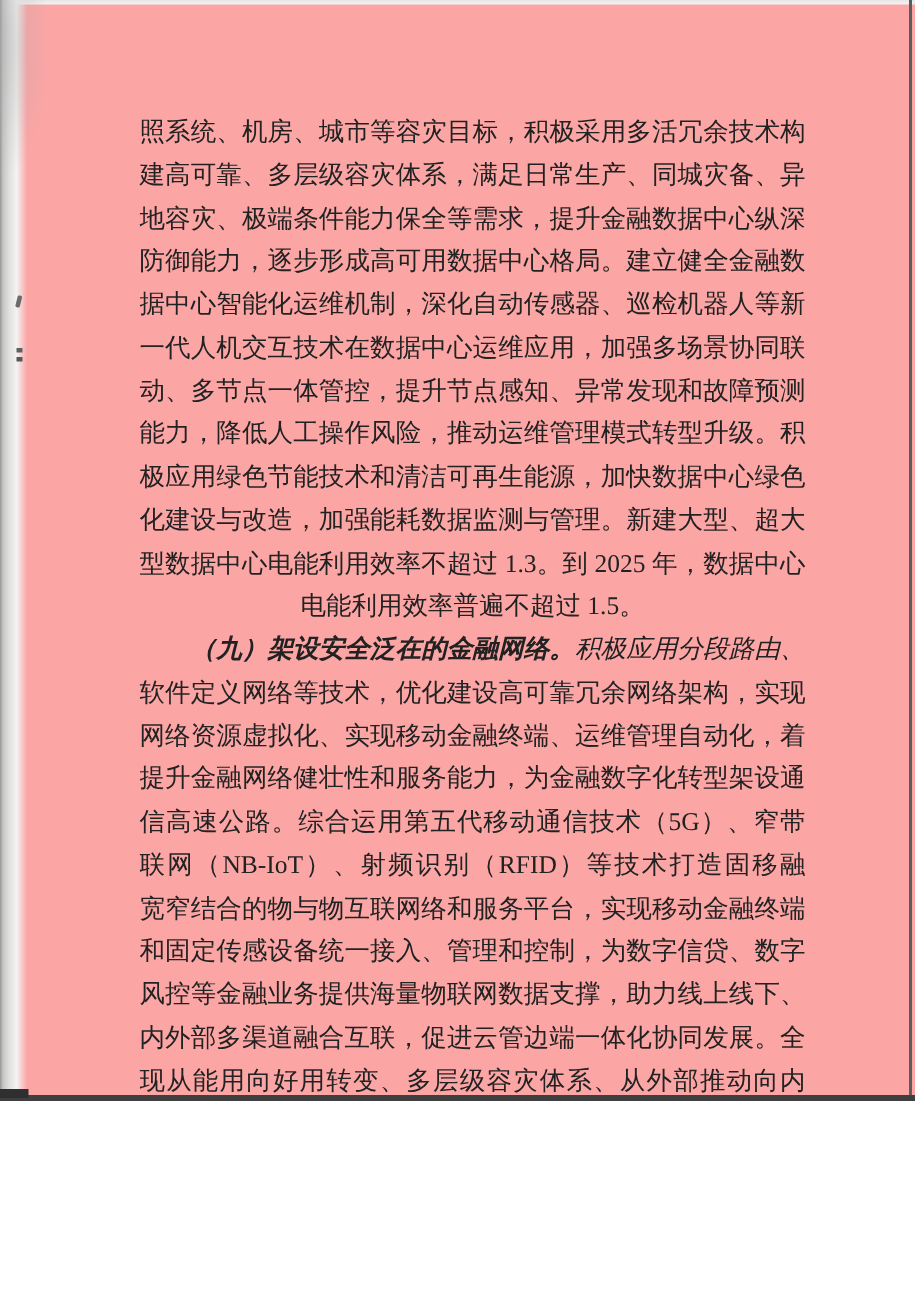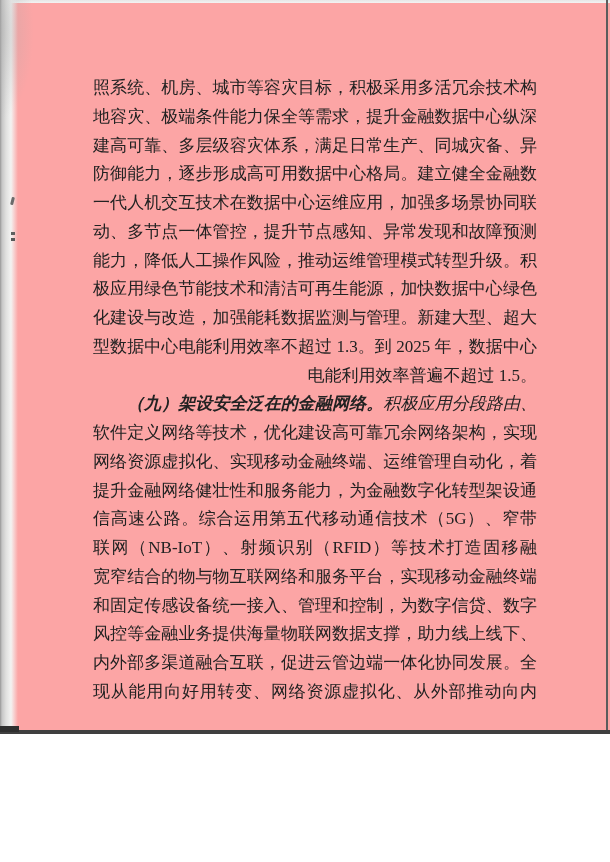--- a/index.html
+++ b/index.html
@@ -48,21 +48,21 @@
     background:#606060;box-shadow:0 6px 0 #585858;
   }
   
   .text-block{
     position:absolute;left:93px;top:74px;width:444px;
     font-size:17px;line-height:28.75px;color:#222;
     letter-spacing:0;
   }
   .line{
     height:28.75px;overflow:hidden;white-space:nowrap;
-    text-align:right;
+    text-align:center;
   }
   .line.just{
     white-space:normal;
     text-align:justify;
     text-align-last:justify;
     text-justify:inter-ideograph;
   }
   .line.indent{text-indent:2em;font-style:italic;}
   .seg{font-weight:normal;}
   .seg.bold{font-weight:bold;}
@@ -79,43 +79,44 @@
   <div class="edge-top"></div>
   <div class="edge-left"></div>
   <div class="edge-left-corner"></div>
   <div class="ink-mark-tick"></div>
   <div class="ink-mark-colon"></div>
   <div class="smudge-bottom-left"></div>
 
   <div class="text-block">
       <div class="paragraph">
         <div class="line just"><span class="seg">照系统、机房、城市等容灾目标，积极采用多活冗余技术构</span></div>
+        <div class="line just"><span class="seg">建高可靠、多层级容灾体系，满足日常生产、同城灾备、异</span></div>
         <div class="line just"><span class="seg">地容灾、极端条件能力保全等需求，提升金融数据中心纵深</span></div>
-        <div class="line just"><span class="seg">建高可靠、多层级容灾体系，满足日常生产、同城灾备、异</span></div>
         <div class="line just"><span class="seg">防御能力，逐步形成高可用数据中心格局。建立健全金融数</span></div>
+        <div class="line just"><span class="seg">据中心智能化运维机制，深化自动传感器、巡检机器人等新</span></div>
         <div class="line just"><span class="seg">一代人机交互技术在数据中心运维应用，加强多场景协同联</span></div>
         <div class="line just"><span class="seg">动、多节点一体管控，提升节点感知、异常发现和故障预测</span></div>
         <div class="line just"><span class="seg">能力，降低人工操作风险，推动运维管理模式转型升级。积</span></div>
         <div class="line just"><span class="seg">极应用绿色节能技术和清洁可再生能源，加快数据中心绿色</span></div>
         <div class="line just"><span class="seg">化建设与改造，加强能耗数据监测与管理。新建大型、超大</span></div>
         <div class="line just"><span class="seg">型数据中心电能利用效率不超过 1.3。到 2025 年，数据中心</span></div>
         <div class="line"><span class="seg">电能利用效率普遍不超过 1.5。</span></div>
       </div>
       <div class="paragraph">
         <div class="line just indent"><span class="seg bold">（九）架设安全泛在的金融网络。</span><span class="seg">积极应用分段路由、</span></div>
         <div class="line just"><span class="seg">软件定义网络等技术，优化建设高可靠冗余网络架构，实现</span></div>
         <div class="line just"><span class="seg">网络资源虚拟化、实现移动金融终端、运维管理自动化，着力</span></div>
         <div class="line just"><span class="seg">提升金融网络健壮性和服务能力，为金融数字化转型架设通</span></div>
         <div class="line just"><span class="seg">信高速公路。综合运用第五代移动通信技术（5G）、窄带物</span></div>
         <div class="line just"><span class="seg">联网（NB-IoT）、射频识别（RFID）等技术打造固移融合、</span></div>
         <div class="line just"><span class="seg">宽窄结合的物与物互联网络和服务平台，实现移动金融终端</span></div>
         <div class="line just"><span class="seg">和固定传感设备统一接入、管理和控制，为数字信贷、数字</span></div>
         <div class="line just"><span class="seg">风控等金融业务提供海量物联网数据支撑，助力线上线下、</span></div>
         <div class="line just"><span class="seg">内外部多渠道融合互联，促进云管边端一体化协同发展。全</span></div>
-        <div class="line just"><span class="seg">现从能用向好用转变、网络资源虚拟化、从外部推动向内</span></div>
+        <div class="line just"><span class="seg">现从能用向好用转变、多层级容灾体系、从外部推动向内</span></div>
       </div>
     </div>
 
   <div class="page-number">11</div>
 
   <div class="edge-right"></div>
   <div class="edge-bottom"></div>
   <div class="edge-bottom-stub"></div>
 </div>
 

